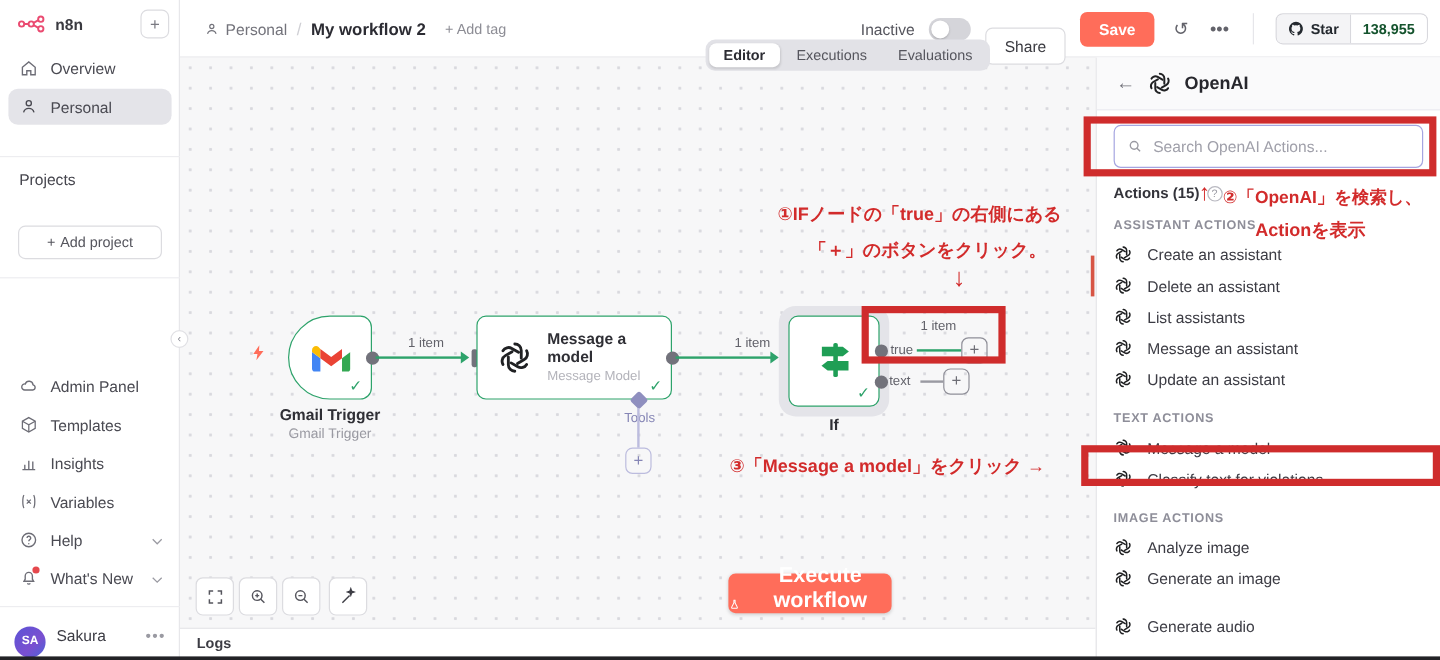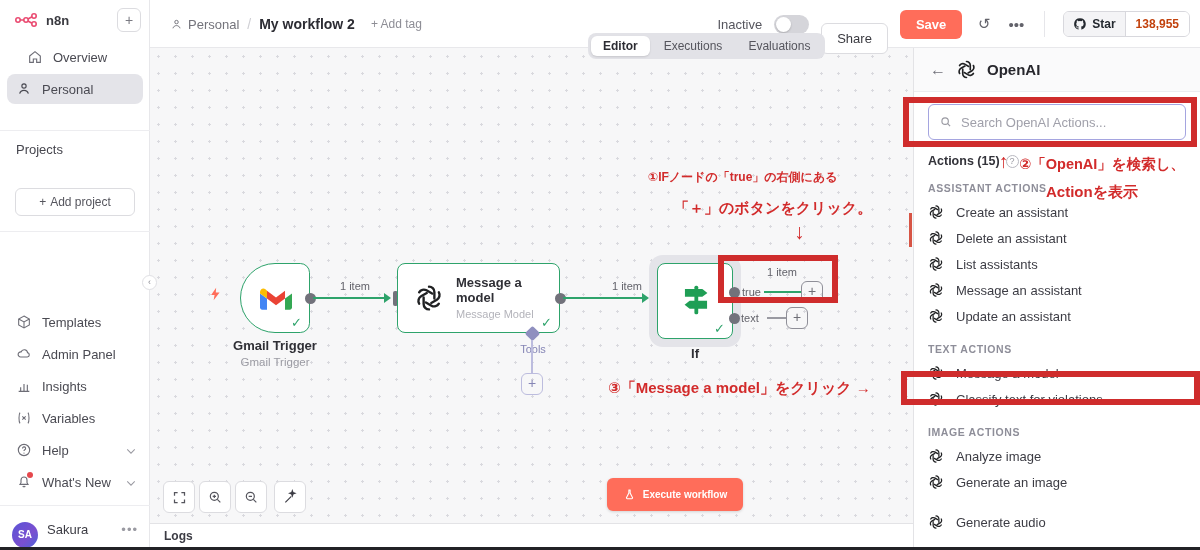--- a/index.html
+++ b/index.html
@@ -40,21 +40,21 @@
   .tb-right { position:absolute; right:10px; top:0; height:48px; display:flex; align-items:center; gap:12px; }
   .status-label { font-size:13px; color:#55555d; }
   .toggle { width:35px; height:19px; border-radius:10px; background:#d5d5da; position:relative; cursor:pointer; }
   .toggle .knob { position:absolute; left:2px; top:2px; width:15px; height:15px; border-radius:50%; background:#fff; box-shadow:0 1px 2px rgba(0,0,0,.2); }
   .btn-share { padding:7px 15px; font-size:13px; color:#3a3a40; background:#fff; border:1px solid #dcdce0; border-radius:6px; cursor:pointer;margin-top:28px; }
   .btn-save { padding:7px 16px; font-size:13px; color:#fff; background:#ff6d5a; border:none; border-radius:6px; font-weight:600; cursor:pointer; }
   .tb-icon { color:#63636b; font-size:15px; cursor:pointer; width:20px; text-align:center; }
   .tb-div { width:1px; height:26px; background:#e6e6ea; margin:0 6px; }
   .star-widget { display:flex; border:1px solid #d8d8dd; border-radius:6px; overflow:hidden; cursor:pointer; }
   .star-left { display:flex; align-items:center; gap:5px; background:#f4f4f6; padding:5px 9px; font-size:12px; font-weight:700; color:#24292f; border-right:1px solid #d8d8dd; }
-  .star-count { background:#fff; padding:5px 10px; font-size:12px; font-weight:700; color:#c2410c; }
+  .star-count { background:#fff; padding:5px 10px; font-size:12px; font-weight:700; color:#14532d; }
 
   
   .tabs { position:absolute; left:588px; top:33px; display:flex; gap:2px; background:#e2e2e7; border-radius:8px; padding:3px; z-index:8; }
   .tab { padding:3px 12px; font-size:12px; color:#55555d; border-radius:6px; cursor:pointer; white-space:nowrap; }
   .tab.active { background:#fff; color:#2c2c33; font-weight:600; box-shadow:0 1px 2px rgba(0,0,0,.12); }
 
   
   .canvas { position:absolute; left:150px; top:48px; width:763px; height:475px; background-color:#f7f7f8; background-image:radial-gradient(circle,#d9d9de 1.1px, transparent 1.3px); background-size:17px 17px; z-index:1; }
   .abs { position:absolute; }
   .node { background:#fff; border:1.7px solid #2ea36b; border-radius:8px; }
@@ -69,21 +69,21 @@
   .edge-label { position:absolute; font-size:11px; color:#62626a; white-space:nowrap; }
   .plus-sm { position:absolute; width:22px; height:22px; border:1.7px solid #8f8f98; border-radius:6px; color:#6e6e76; font-size:14px; line-height:18px; text-align:center; background:rgba(255,255,255,.0); cursor:pointer; }
   .if-halo { position:absolute; left:499px; top:207px; width:92px; height:92px; background:#e4e4e9; border-radius:14px; }
   .tools-diamond { position:absolute; width:11px; height:11px; background:#8f8fbf; transform:rotate(45deg); border-radius:2px; }
   .tools-label { position:absolute; font-size:11px; color:#8585b5; }
   .tools-line { position:absolute; width:2px; background:#bcbcde; }
   .plus-tools { position:absolute; width:22px; height:22px; border:1.7px solid #bcbcde; border-radius:6px; color:#8585b5; font-size:14px; line-height:18px; text-align:center; cursor:pointer; }
   .bolt { position:absolute; left:58px; top:237px; color:#ff6d5a; }
 
   .zoom-ctrl { position:absolute; width:32px; height:32px; background:#fff; border:1px solid #dcdce0; border-radius:6px; display:flex; align-items:center; justify-content:center; color:#55555d; font-size:15px; cursor:pointer; }
-  .exec-btn { position:absolute; left:457px; top:430px; width:136px; height:33px; background:#ff6d5a; border:none; border-radius:6px; color:#fff; font-size:10px; font-weight:600; display:flex; align-items:center; justify-content:center; gap:7px; cursor:pointer; box-shadow:0 1px 3px rgba(0,0,0,.15); }
+  .exec-btn { position:absolute; left:457px; top:430px; width:136px; height:33px; background:#ff6d5a; border:none; border-radius:6px; color:#fff; font-size:18px; font-weight:600; display:flex; align-items:flex-end; justify-content:center; gap:7px; cursor:pointer; box-shadow:0 1px 3px rgba(0,0,0,.15); }
 
   
   .logsbar { position:absolute; left:150px; top:523px; width:763px; height:24px; background:#fff; border-top:1px solid #e3e3e6; z-index:4; display:flex; align-items:center; }
   .logs-label { font-size:12px; font-weight:600; color:#3c3c44; padding-left:14px; }
 
   
   .panel { position:absolute; left:913px; top:48px; width:287px; height:502px; background:#fff; border-left:1px solid #e3e3e6; z-index:5; }
   .p-header { height:44px; display:flex; align-items:center; gap:10px; padding:0 16px; background:#fafafb; border-bottom:1px solid #ececf0; }
   .p-back { color:#71717a; font-size:16px; cursor:pointer; }
   .p-title { font-size:15px; font-weight:700; color:#27272d; }
@@ -123,21 +123,21 @@
               <path d="M6.2 8h3.6M14 7l4-2.2M14 9l4 2.2"></path>
             </g>
           </svg>
         <span class="logo-word">n8n</span>
       </span>
       <button class="new-wf-btn">
           <span>+</span>
         </button>
     </div>
 
-    <div class="side-item" style="top:46px;margin-left:11px;">
+    <div class="side-item" style="top:46px;">
       <span class="sicon">
           <svg width="16" height="16" viewBox="0 0 24 24" fill="none" stroke="#6d6d76" stroke-width="1.7">
             <path d="M4 10.5 12 4l8 6.5V20h-5.5v-5h-5v5H4z"></path>
           </svg>
         </span>
       <span>Overview</span>
     </div>
     <div class="side-sel"></div>
     <div class="side-item" style="top:78px; z-index:2;">
       <span class="sicon">
@@ -155,34 +155,34 @@
       <span>+</span>
       <span>Add project</span>
     </button>
     <div class="sdiv" style="top:231px;"></div>
 
     <div class="collapse-chip"><span>‹</span></div>
 
     <nav class="side-bottom">
         <div class="sb-row">
           <span class="sicon">
+            <svg width="16" height="16" viewBox="0 0 24 24" fill="none" stroke="#6d6d76" stroke-width="1.7">
+              <path d="M7 16.5a3.8 3.8 0 1 1 .6-7.55A5 5 0 0 1 17.3 10a3.3 3.3 0 0 1-.3 6.5H7z"></path>
+            </svg>
+          </span>
+          <span>Admin Panel</span>
+        </div>
+        <div class="sb-row">
+          <span class="sicon">
             <svg width="16" height="16" viewBox="0 0 24 24" fill="none" stroke="#6d6d76" stroke-width="1.6">
               <path d="M12 3l8 4.5v9L12 21l-8-4.5v-9z"></path>
               <path d="M4 7.5l8 4.5 8-4.5M12 12v9"></path>
             </svg>
           </span>
           <span>Templates</span>
-        </div>
-        <div class="sb-row">
-          <span class="sicon">
-            <svg width="16" height="16" viewBox="0 0 24 24" fill="none" stroke="#6d6d76" stroke-width="1.7">
-              <path d="M7 16.5a3.8 3.8 0 1 1 .6-7.55A5 5 0 0 1 17.3 10a3.3 3.3 0 0 1-.3 6.5H7z"></path>
-            </svg>
-          </span>
-          <span>Admin Panel</span>
         </div>
         <div class="sb-row">
           <span class="sicon">
             <svg width="16" height="16" viewBox="0 0 24 24" fill="none" stroke="#6d6d76" stroke-width="1.7">
               <path d="M4 20h16M7 20v-6M12 20V9M17 20V10"></path>
             </svg>
           </span>
           <span>Insights</span>
         </div>
         <div class="sb-row">
@@ -577,21 +577,21 @@
                   </g>
                 </svg>
               </span>
               <span>Generate audio</span>
             </div>
           </div>
         </div>
     </div>
   </aside>
 
-  <span class="red-text" style="left:648px; top:169px; font-size:12px;">①IFノードの「true」の右側にある</span>
+  <span class="red-text" style="left:648px; top:169px; font-size:15px;">①IFノードの「true」の右側にある</span>
   <span class="red-text" style="left:674px; top:199px; font-size:15px;">「＋」のボタンをクリック。</span>
   <span class="red-text" style="left:794px; top:220px; font-size:21px;">↓</span>
   <div class="red-box" style="left:718px; top:255px; width:120px; height:48px;"></div>
 
   <div class="red-box" style="left:903px; top:97px; width:294px; height:50px;"></div>
   <span class="red-text" style="left:999px; top:151px; font-size:19px;">↑</span>
   <span class="red-text" style="left:1019px; top:155px; font-size:14.5px;">②「OpenAI」を検索し、</span>
   <span class="red-text" style="left:1046px; top:183px; font-size:15px;">Actionを表示</span>
   <span class="red-line" style="left:909px; top:213px; width:3px; height:34px;"></span>
 

